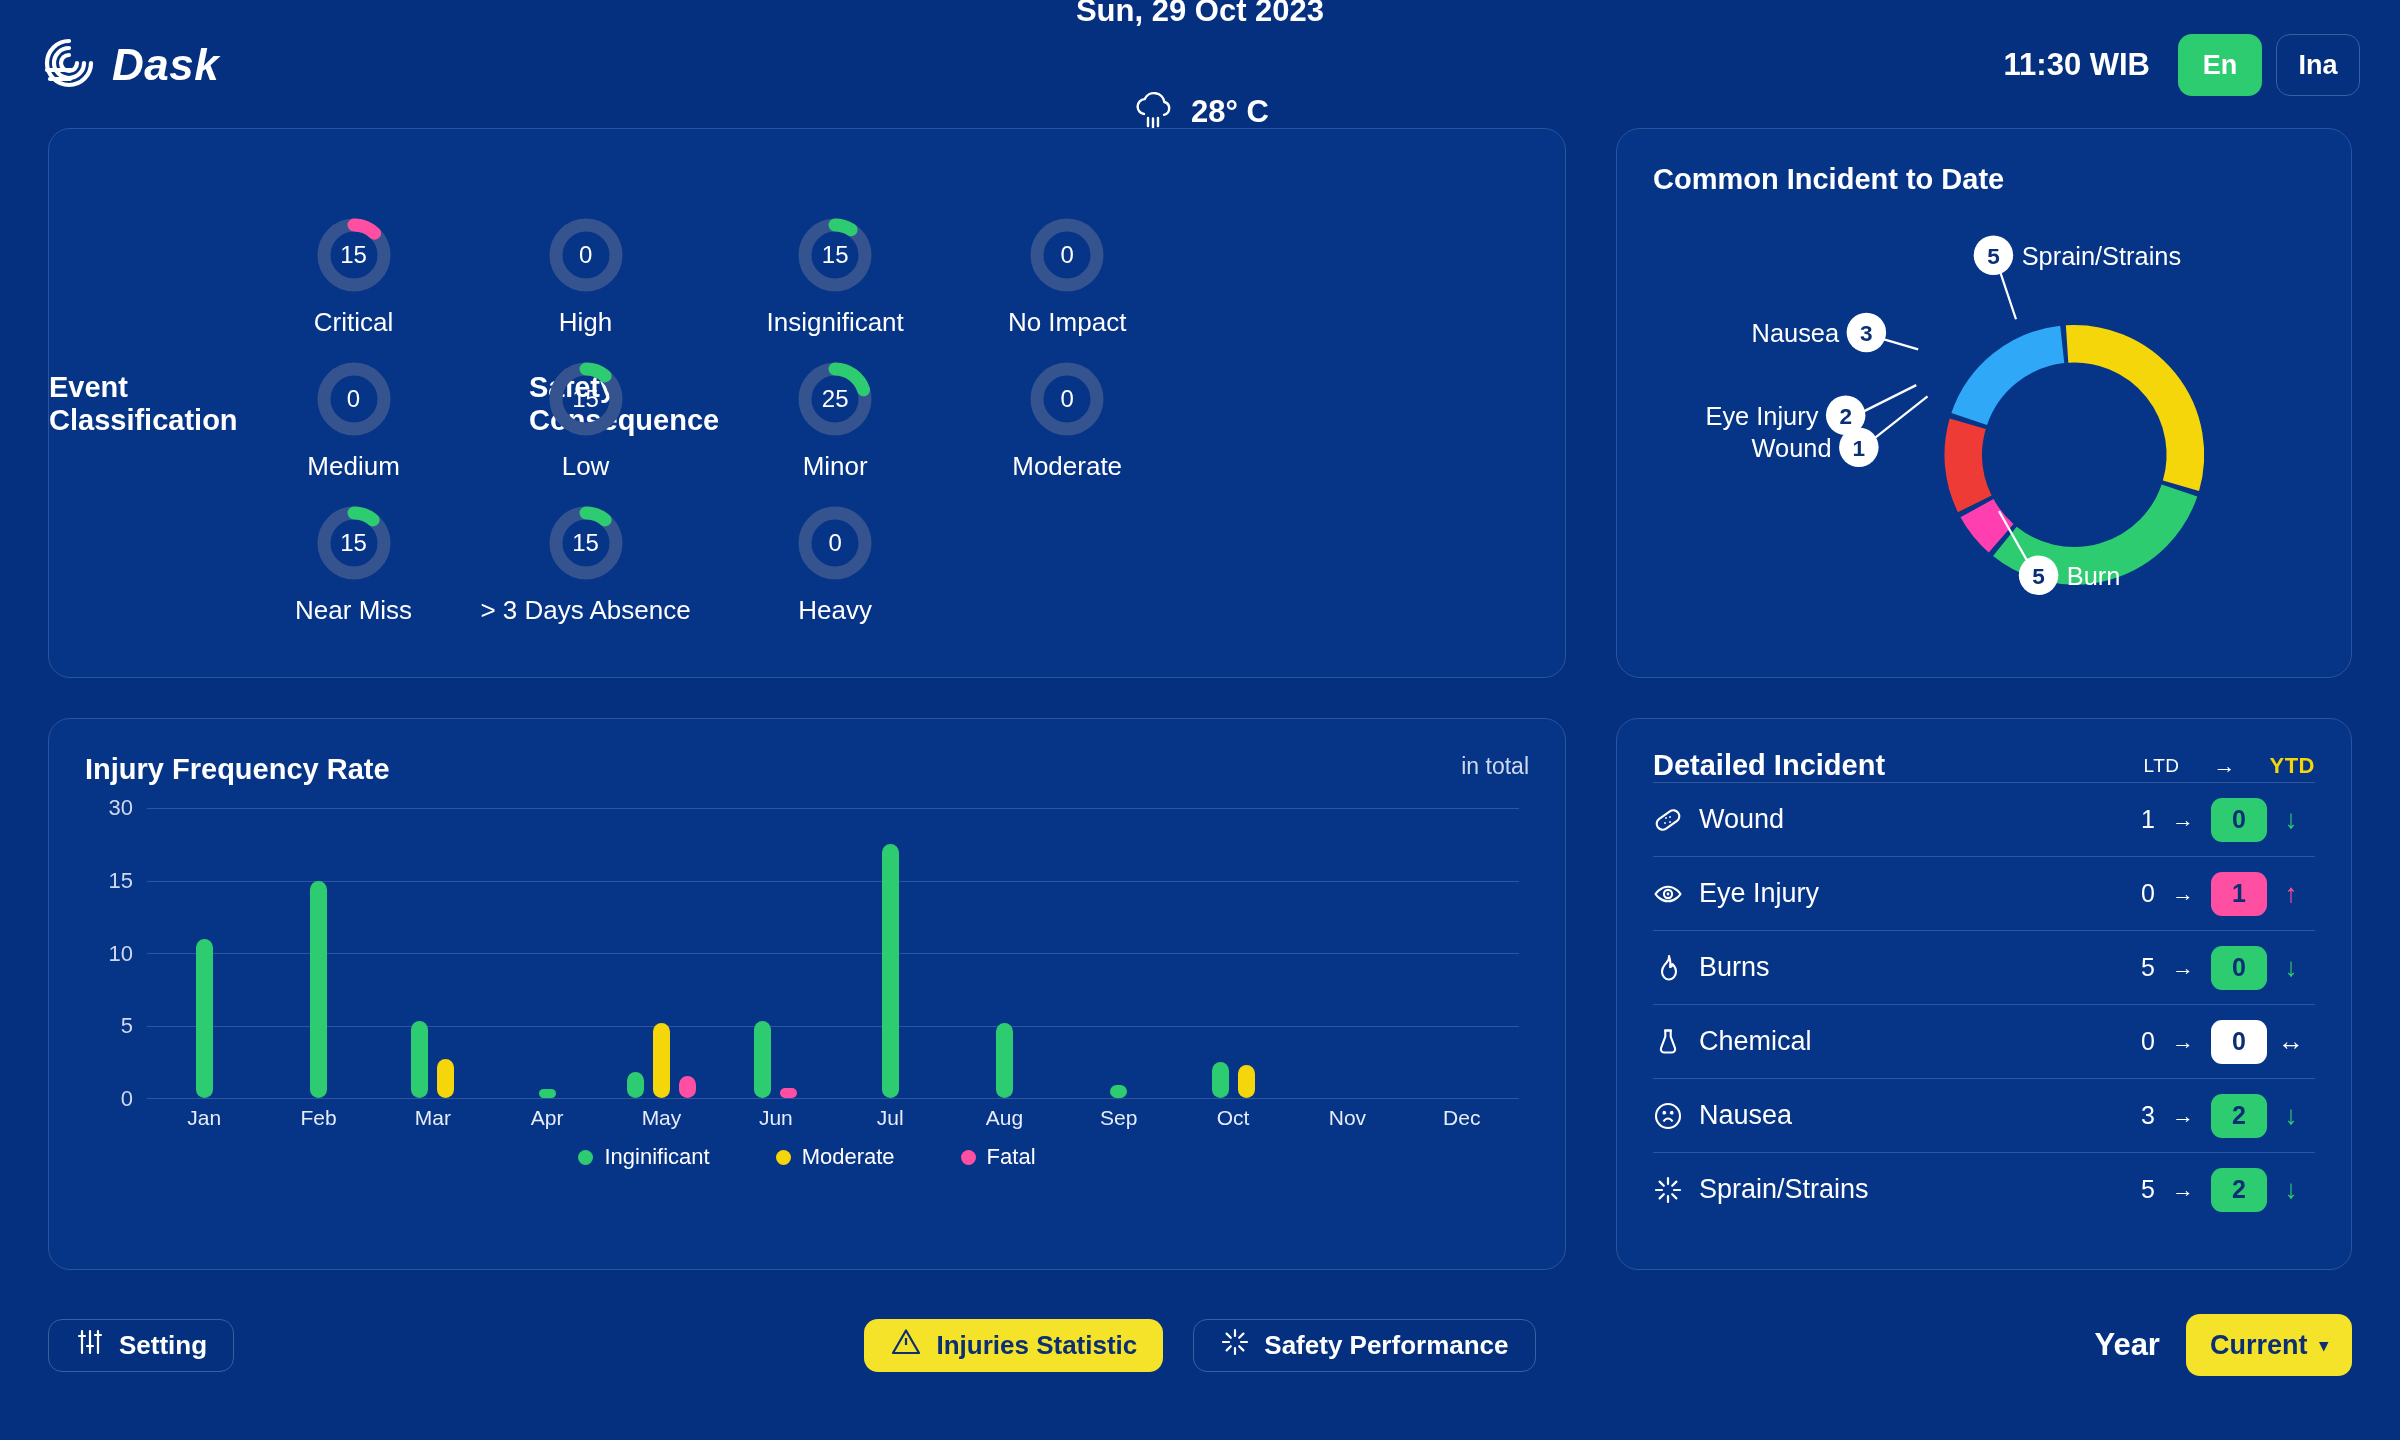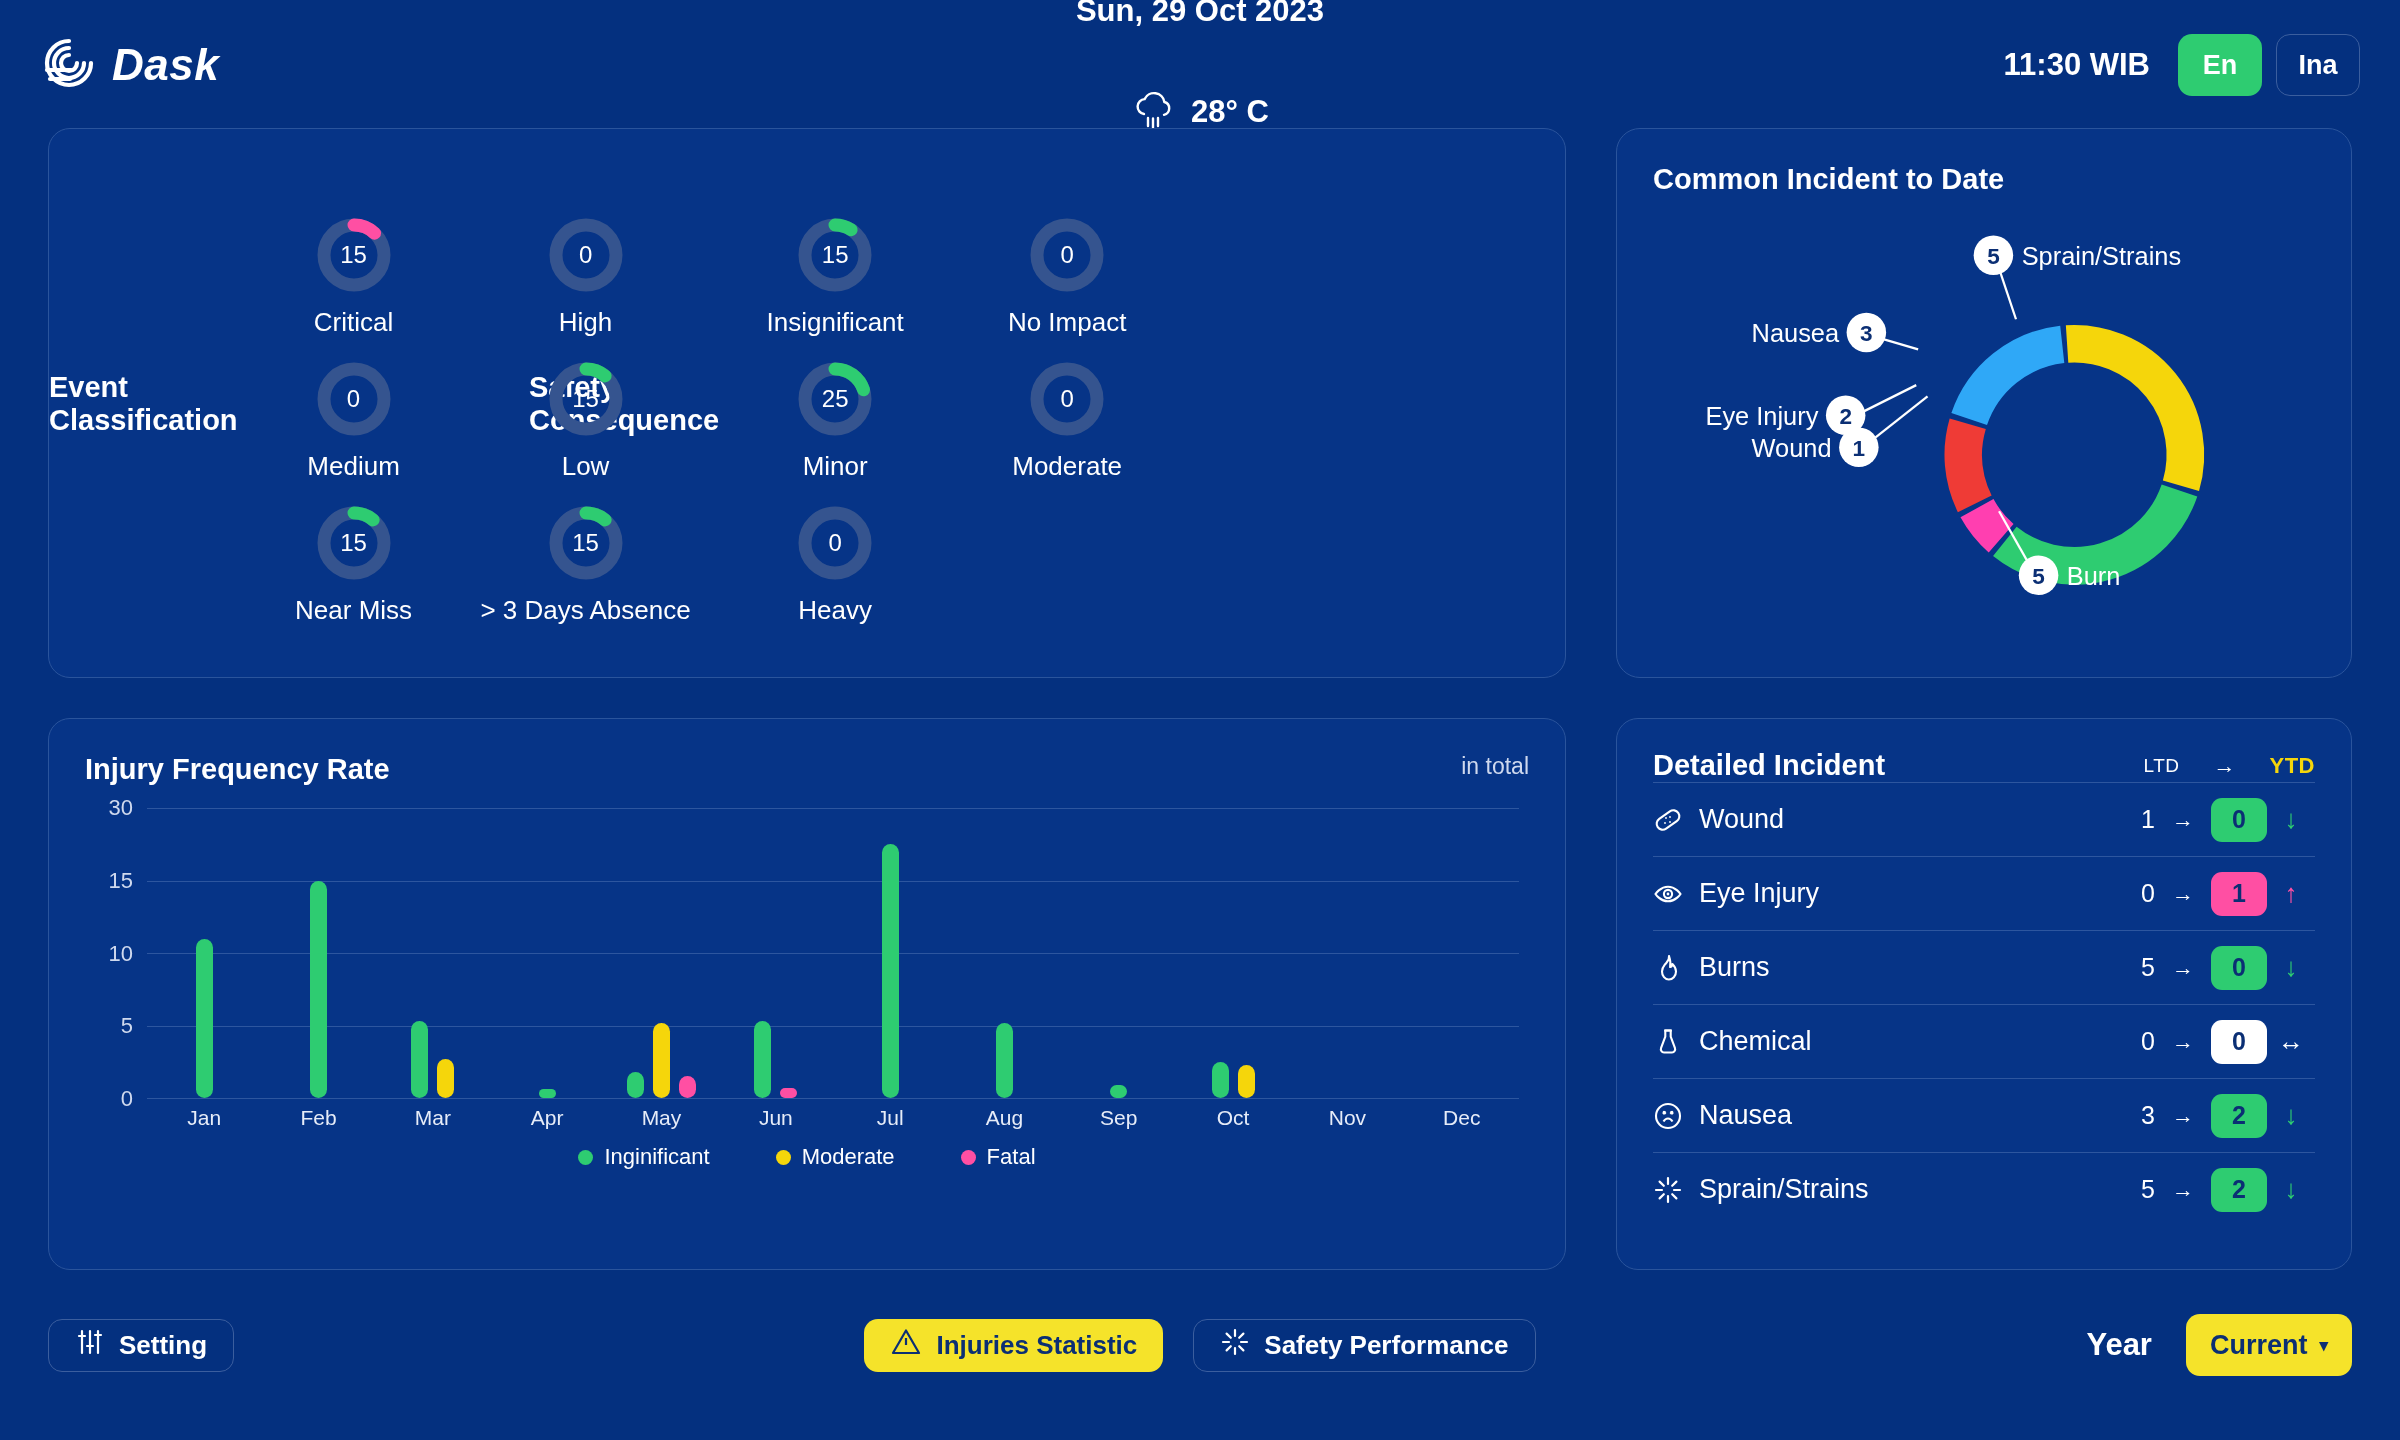--- a/index.html
+++ b/index.html
@@ -157,21 +157,21 @@
     height: 53px; padding: 0 26px; border-radius: 14px;
     font-size: 26px; font-weight: bold;
   }
   .btn-ghost { border: 1px solid #3b5e9e; background: transparent; color: #fff; }
   .btn-yellow { background: #f5e32a; color: #0b2f74; }
   .footer-center {
     position: absolute; left: 0; right: 0; display: flex; justify-content: center; gap: 30px;
     pointer-events: none;
   }
   .footer-center > * { pointer-events: auto; }
-  .footer-right { margin-left: auto; display: flex; align-items: center; gap: 34px; }
+  .footer-right { margin-left: auto; display: flex; align-items: center; gap: 26px; }
   .year-label { font-size: 31px; font-weight: bold; }
   .year-select {
     background: #f5e32a; color: #0b2f74; height: 62px; padding: 0 24px;
     border-radius: 14px; display: flex; align-items: center; gap: 12px;
     font-size: 27px; font-weight: bold;
   }
   .caret { font-size: 17px; }
 </style>
 </head>
 <body>

